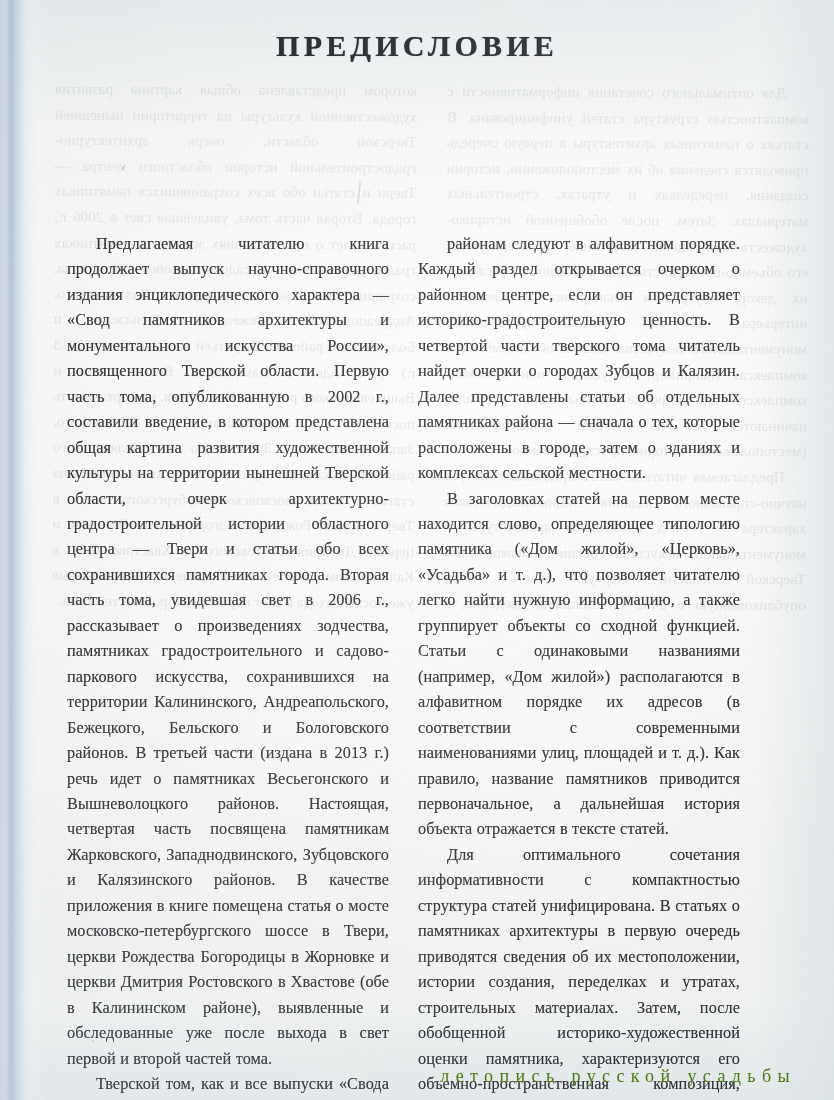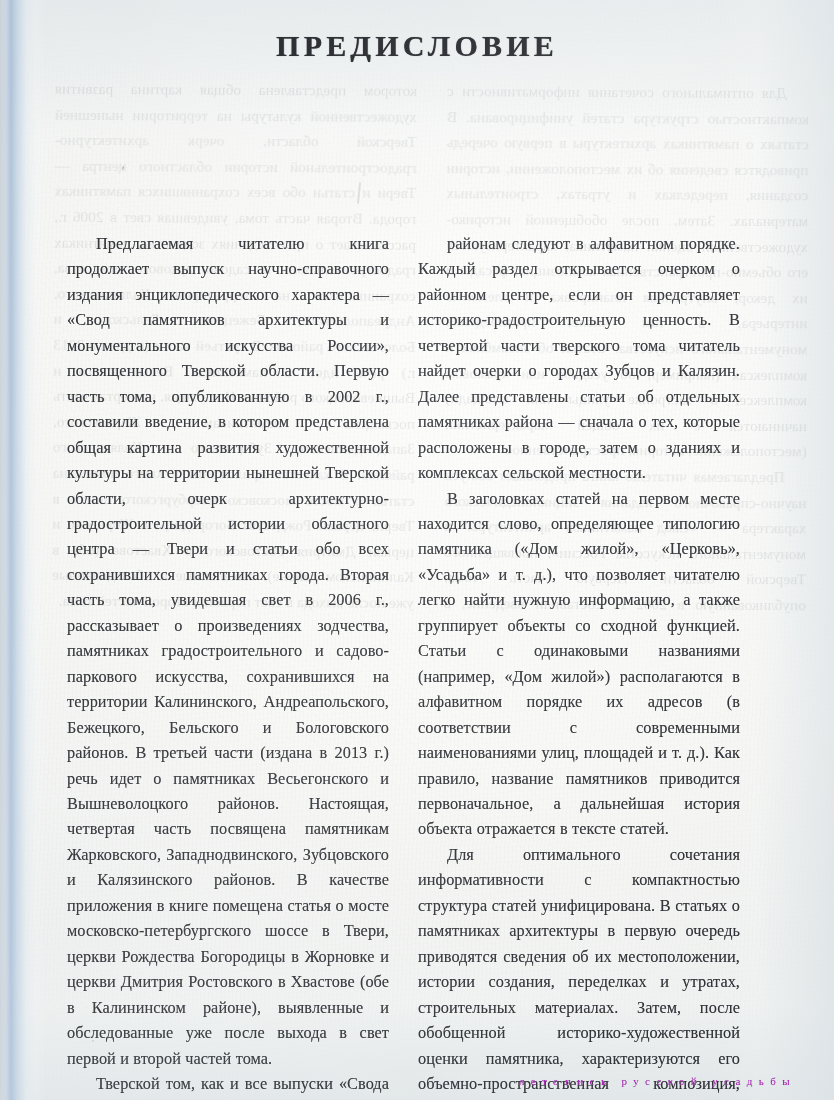--- a/index.html
+++ b/index.html
@@ -154,23 +154,23 @@
     background:
       linear-gradient(115deg, rgba(255,255,255,0.0) 0%, rgba(255,255,255,0.10) 48%, rgba(255,255,255,0.0) 100%);
     mix-blend-mode: screen;
   }
 
   
   .watermark {
     position: absolute;
     right: 38px;
     bottom: 13px;
-    font-size: 11px;
+    font-size: 18px;
     letter-spacing: 6.4px;
-    color: #a21caf;
+    color: #4d7c0f;
     text-shadow: 0 0 1px rgba(210,214,217,0.7);
     font-family: "Liberation Serif", "DejaVu Serif", serif;
     white-space: nowrap;
     user-select: none;
   }
 
   
   .speck {
     position: absolute;
     background: rgba(120,124,130,0.38);

